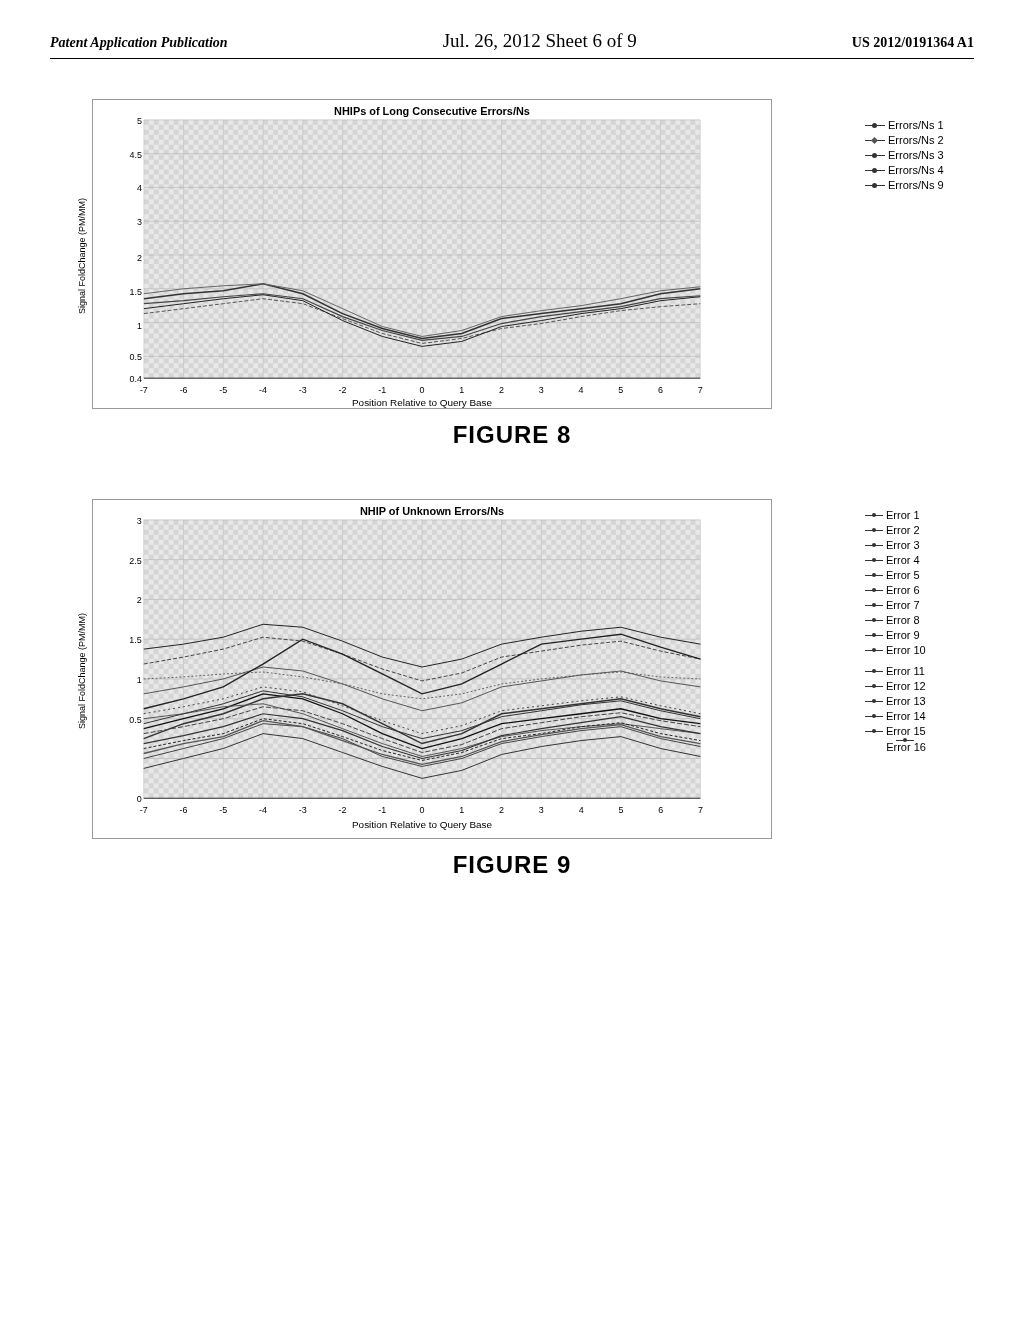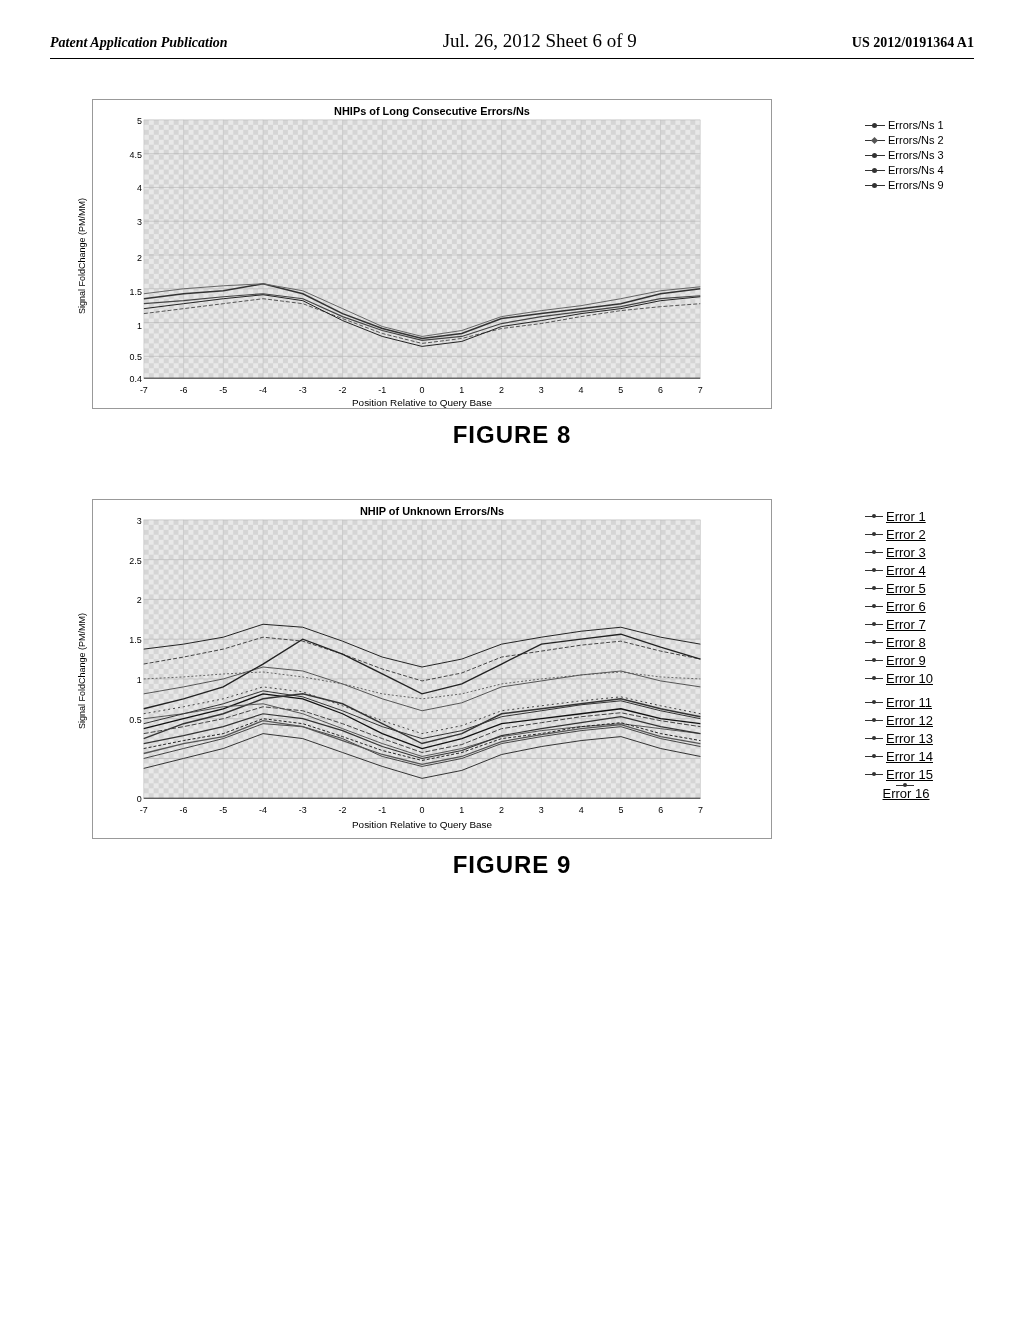--- a/index.html
+++ b/index.html
@@ -375,21 +375,21 @@
 
           <polyline points="50,210 90,200 130,188 170,165 210,140 250,155 290,175 330,195 370,185 410,165 450,145 490,140 530,135 570,148 610,160" fill="none" stroke="#222" stroke-width="1.4"></polyline>
 
           <polyline points="50,225 90,215 130,205 170,192 210,198 250,212 290,228 330,240 370,232 410,218 450,212 490,206 530,202 570,212 610,220" fill="none" stroke="#333" stroke-width="1"></polyline>
 
           <polyline points="50,215 90,208 130,200 170,188 210,193 250,207 290,222 330,235 370,227 410,212 450,207 490,202 530,198 570,207 610,215" fill="none" stroke="#444" stroke-width="1" stroke-dasharray="2,3"></polyline>
         </svg>
       </div>
 
       <div class="chart-legend" style="padding-top:10px;">
-        <div id="fig9-legend-items" style="font-size:13px; font-family:Arial;text-decoration:underline;">
+        <div id="fig9-legend-items" style="font-size:11px; font-family:Arial;">
             <div style="display: flex; align-items: center; margin-bottom: 3px;">
               <div style="width: 18px; height: 1px; background: rgb(51, 51, 51); margin-right: 3px; flex-shrink: 0; position: relative;">
                 <div style="position: absolute; width: 4px; height: 4px; border-radius: 50%; background: rgb(51, 51, 51); top: -2px; left: 7px;"></div>
               </div>
               <span>Error 1</span>
             </div>
             <div style="display: flex; align-items: center; margin-bottom: 3px;">
               <div style="width: 18px; height: 1px; background: rgb(51, 51, 51); margin-right: 3px; flex-shrink: 0; position: relative;">
                 <div style="position: absolute; width: 4px; height: 4px; border-radius: 50%; background: rgb(51, 51, 51); top: -2px; left: 7px;"></div>
               </div>

